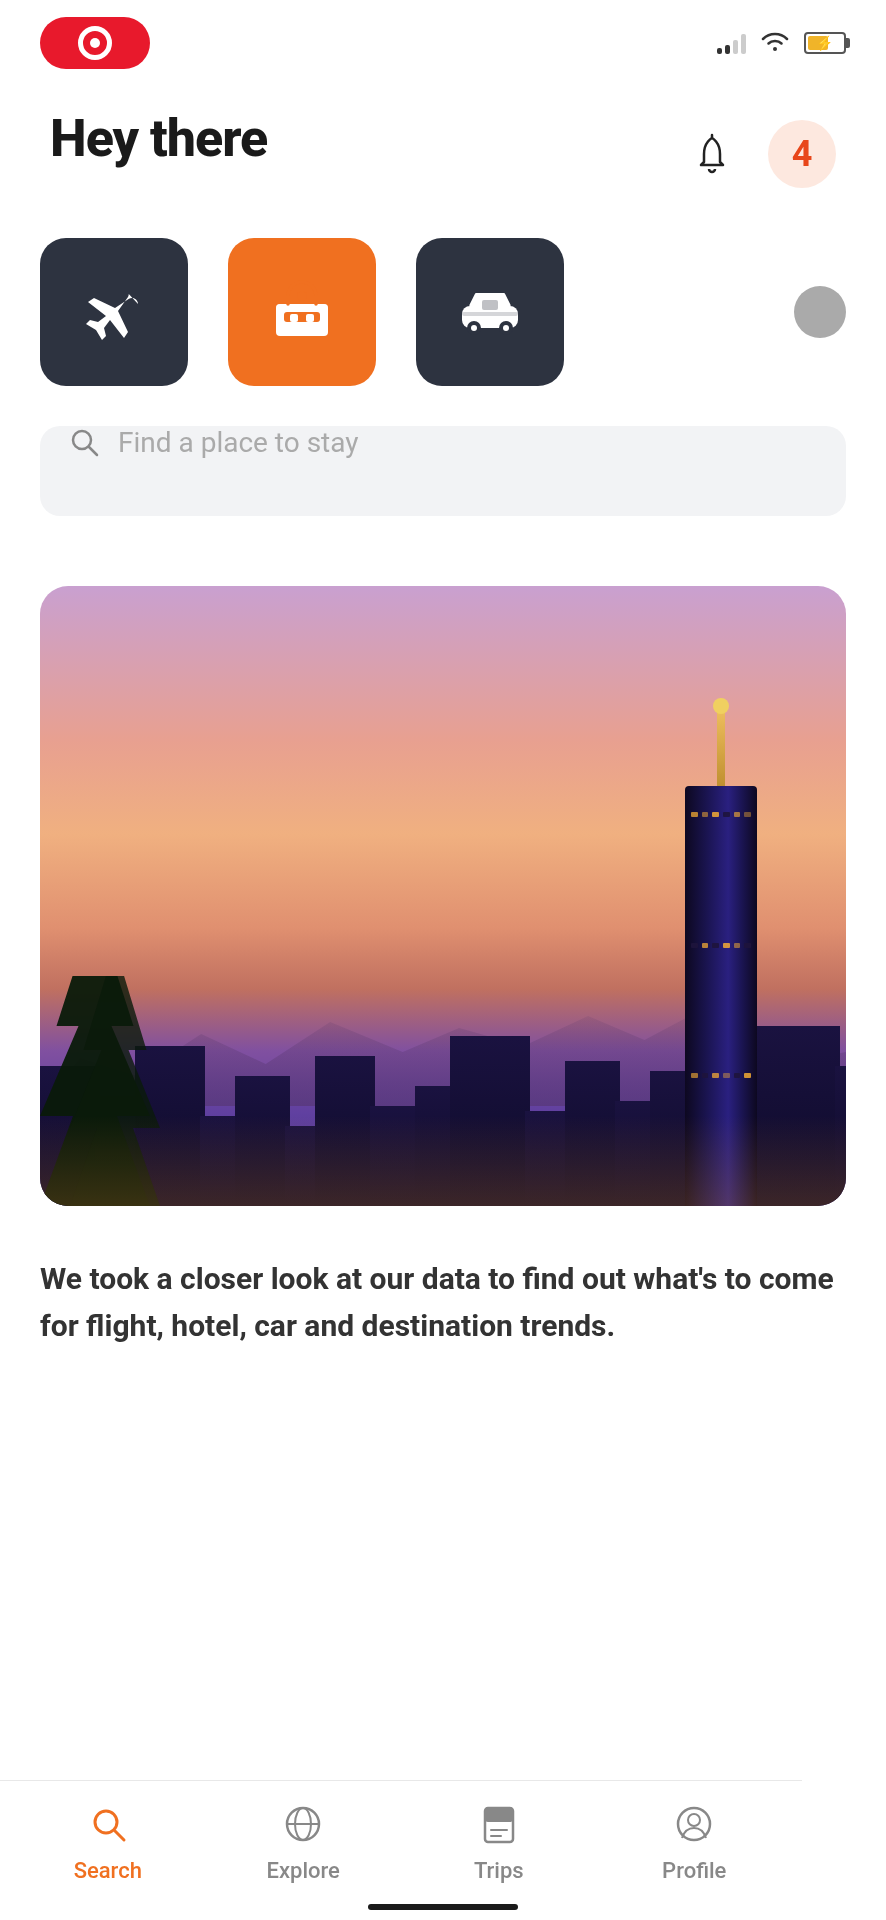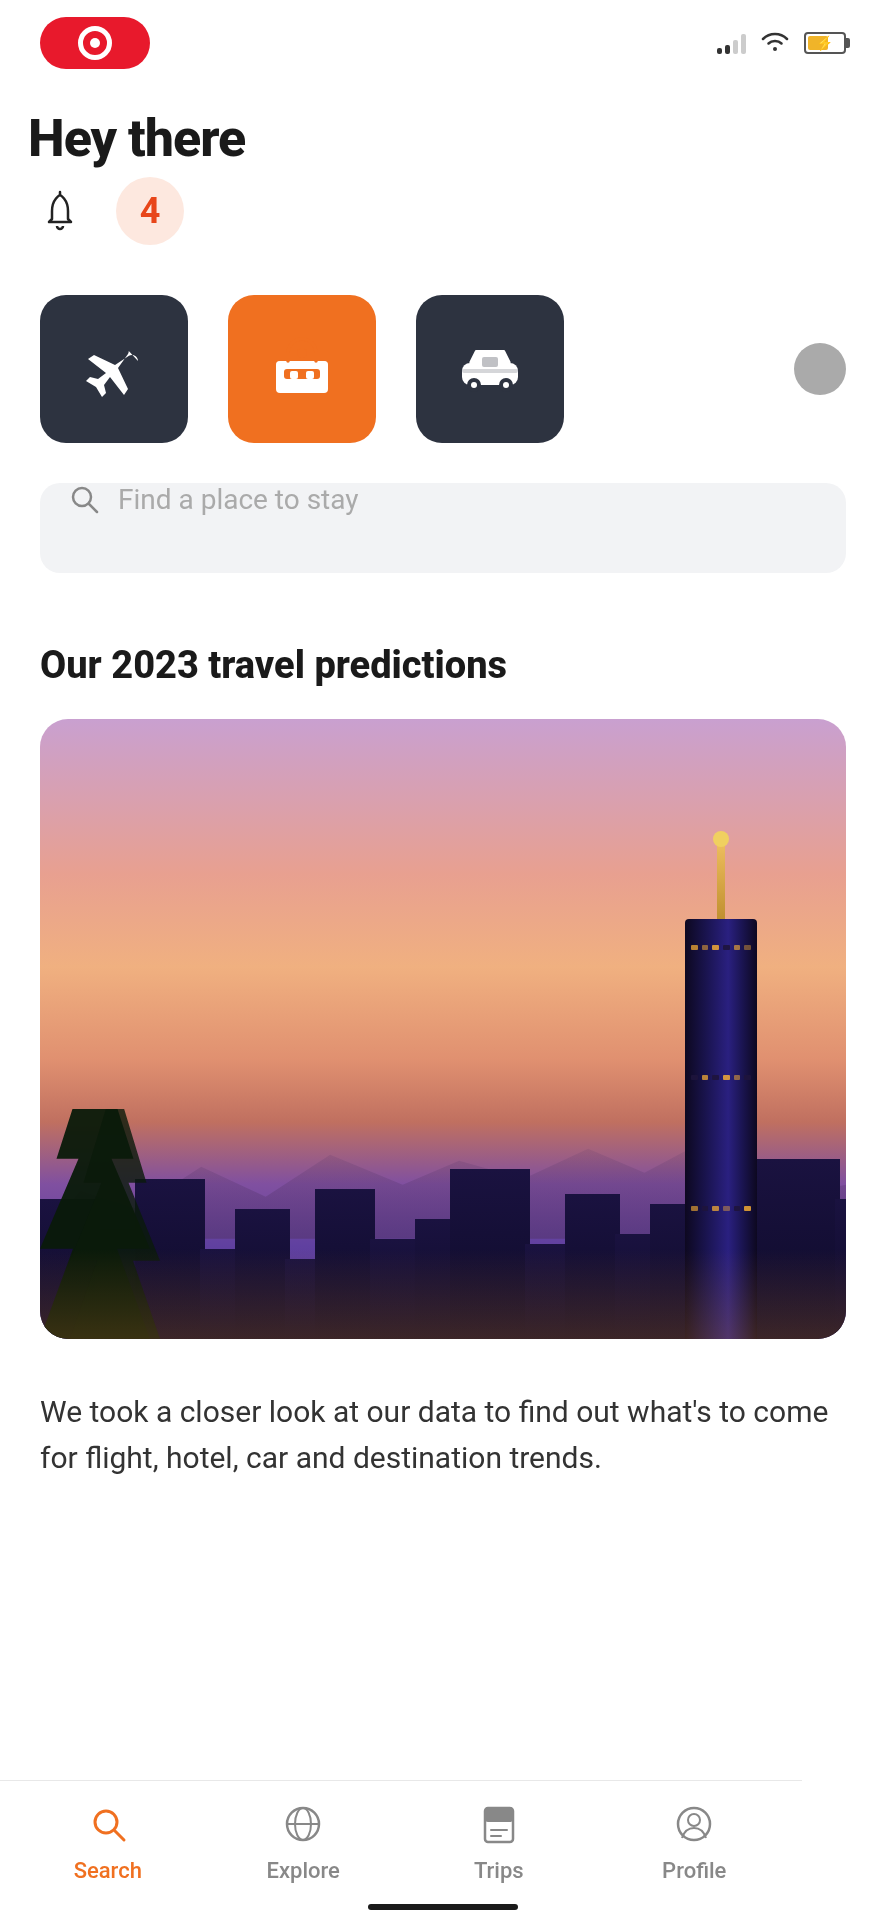--- a/index.html
+++ b/index.html
@@ -122,25 +122,24 @@
       position: absolute;
       left: 50%;
       transform: translateX(-50%);
       color: #333;
       font-size: 14px;
       font-weight: bold;
     }
 
     
     .header {
-      padding: 30px 28px 20px;
+      padding: 30px 50px 20px;
       display: flex;
       justify-content: space-between;
       align-items: flex-start;
-      flex-direction: column;
     }
 
     .header-left {}
 
     .greeting {
       font-size: 52px;
       font-weight: 800;
       color: #1a1a1a;
       line-height: 1.1;
       letter-spacing: -1px;
@@ -319,21 +318,21 @@
       width: 90px;
       height: 480px;
     }
 
     
     .description-text {
       padding: 30px 40px;
       font-size: 30px;
       color: #333;
       line-height: 1.55;
-      font-weight: 400;
+      font-weight: 700;
     }
 
     
     .bottom-nav {
       position: fixed;
       bottom: 0;
       left: 0;
       width: 802px;
       background: #fff;
       border-top: 1px solid #e8e8e8;
@@ -502,21 +501,20 @@
       <svg width="32" height="32" viewBox="0 0 32 32" fill="none">
         <circle cx="14" cy="14" r="9" stroke="#888" stroke-width="2.5"></circle>
         <line x1="21" y1="21" x2="29" y2="29" stroke="#888" stroke-width="2.5" stroke-linecap="round"></line>
       </svg>
     </span>
     <span class="search-bar-placeholder">Find a place to stay</span>
   </div>
 </div>
 
 <div class="predictions-section">
-  <div class="section-title">Our 2023 travel predictions</div>
 
   <div class="city-image">
     <div class="city-image-bg">
 
       <div class="mountain-range"></div>
 
       <div class="buildings-cluster">
 
         <div class="bld" style="left:0;width:60px;height:140px;background:linear-gradient(180deg,#1a1240,#0d0a28);"></div>
         <div class="bld" style="left:55px;width:45px;height:110px;"></div>

